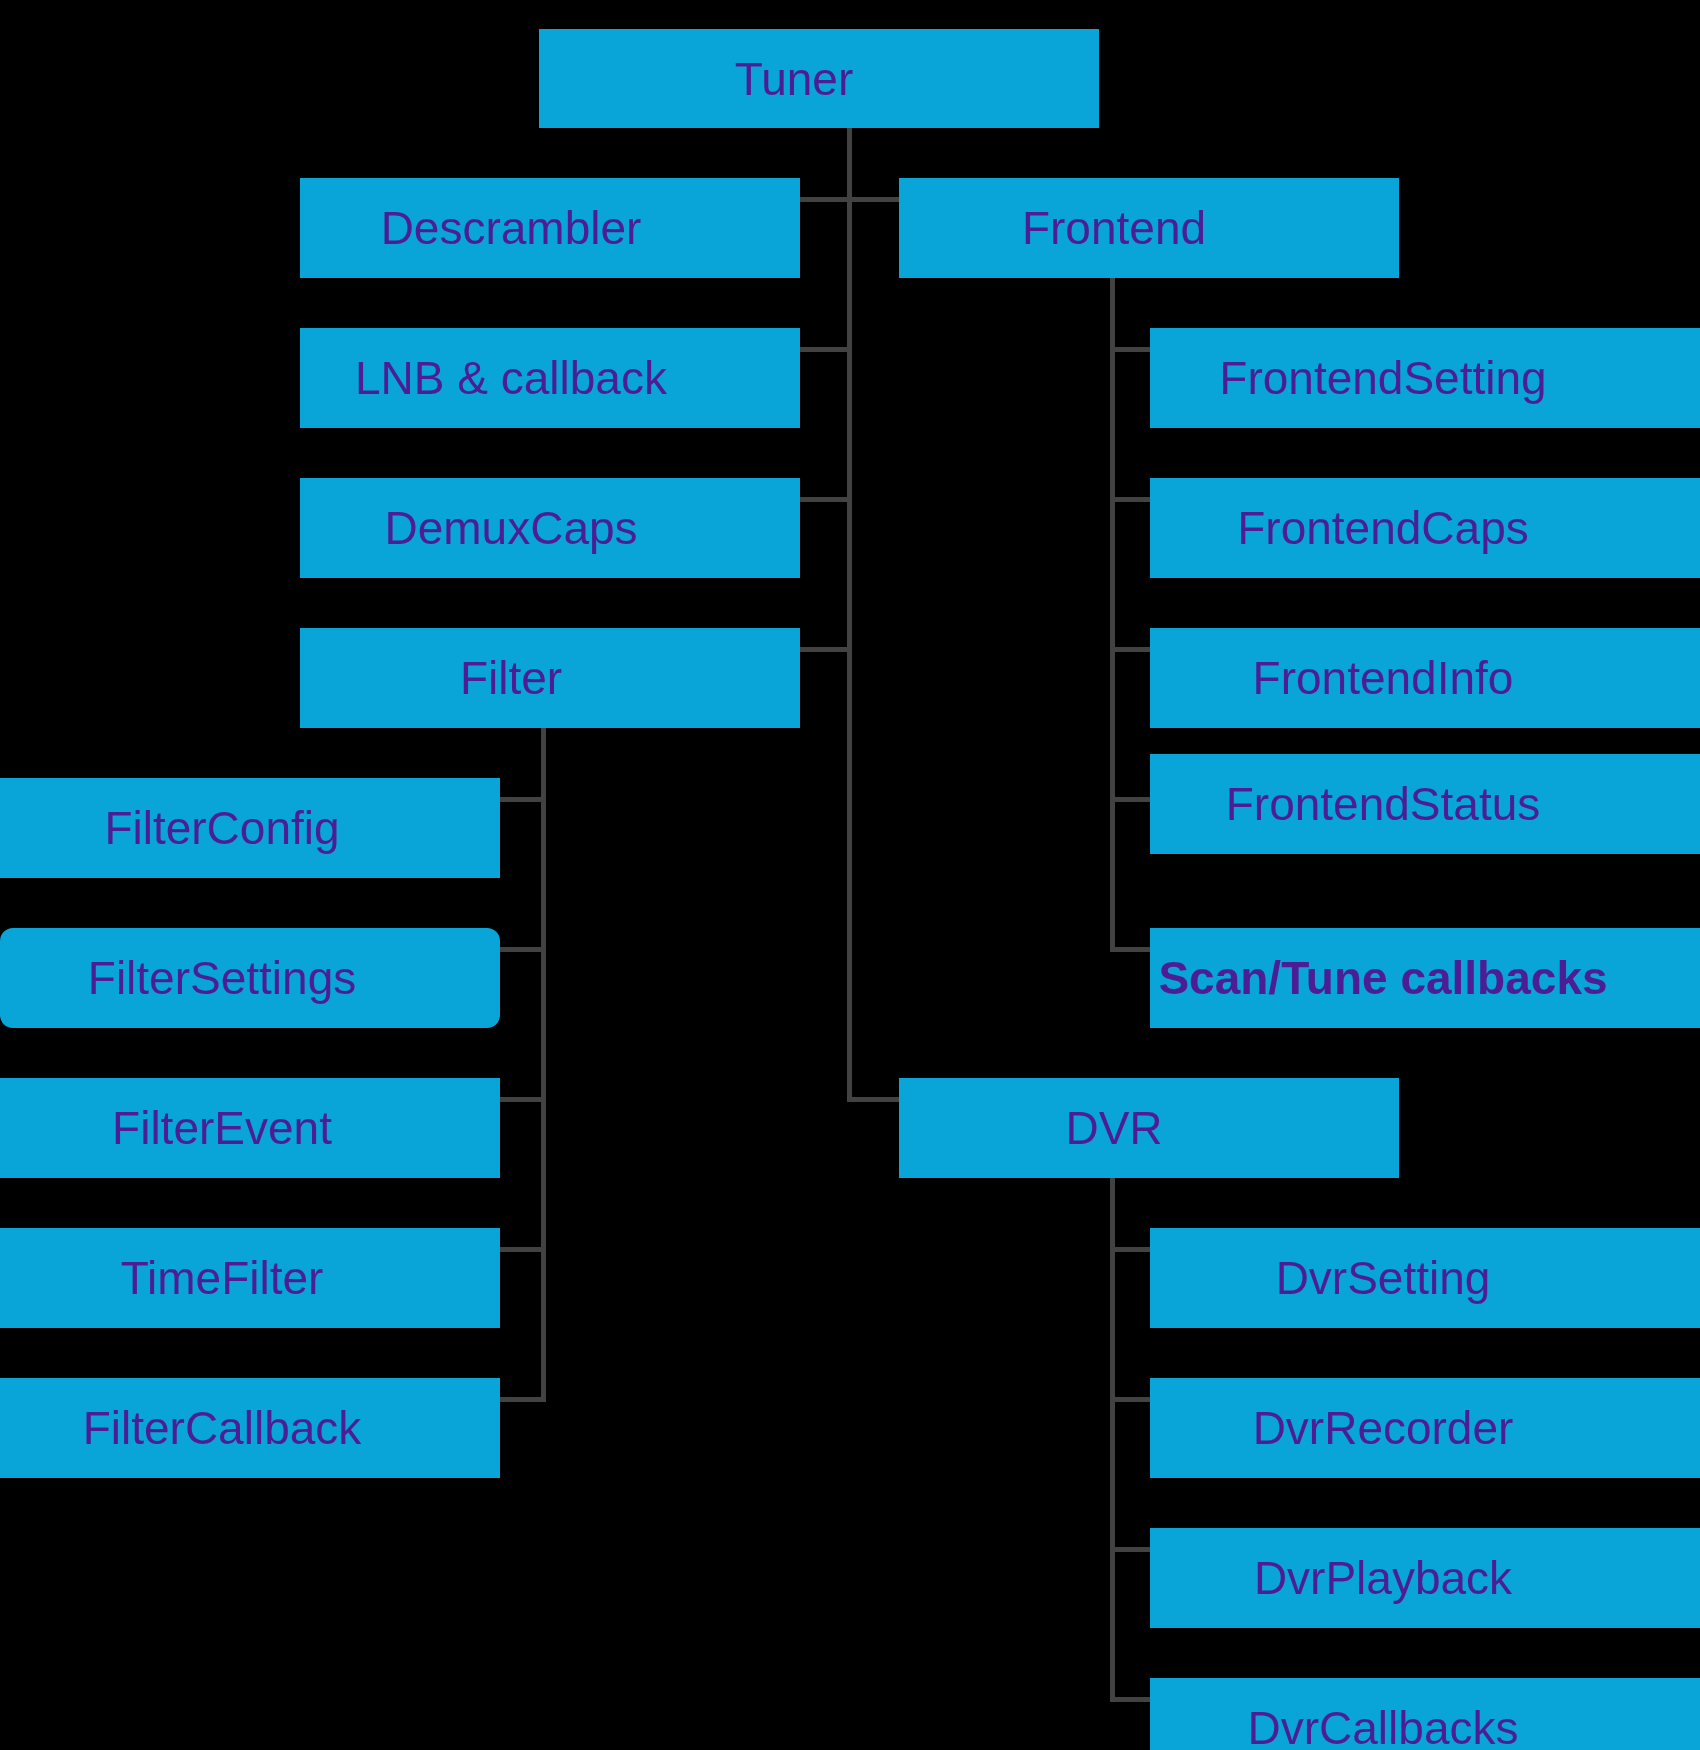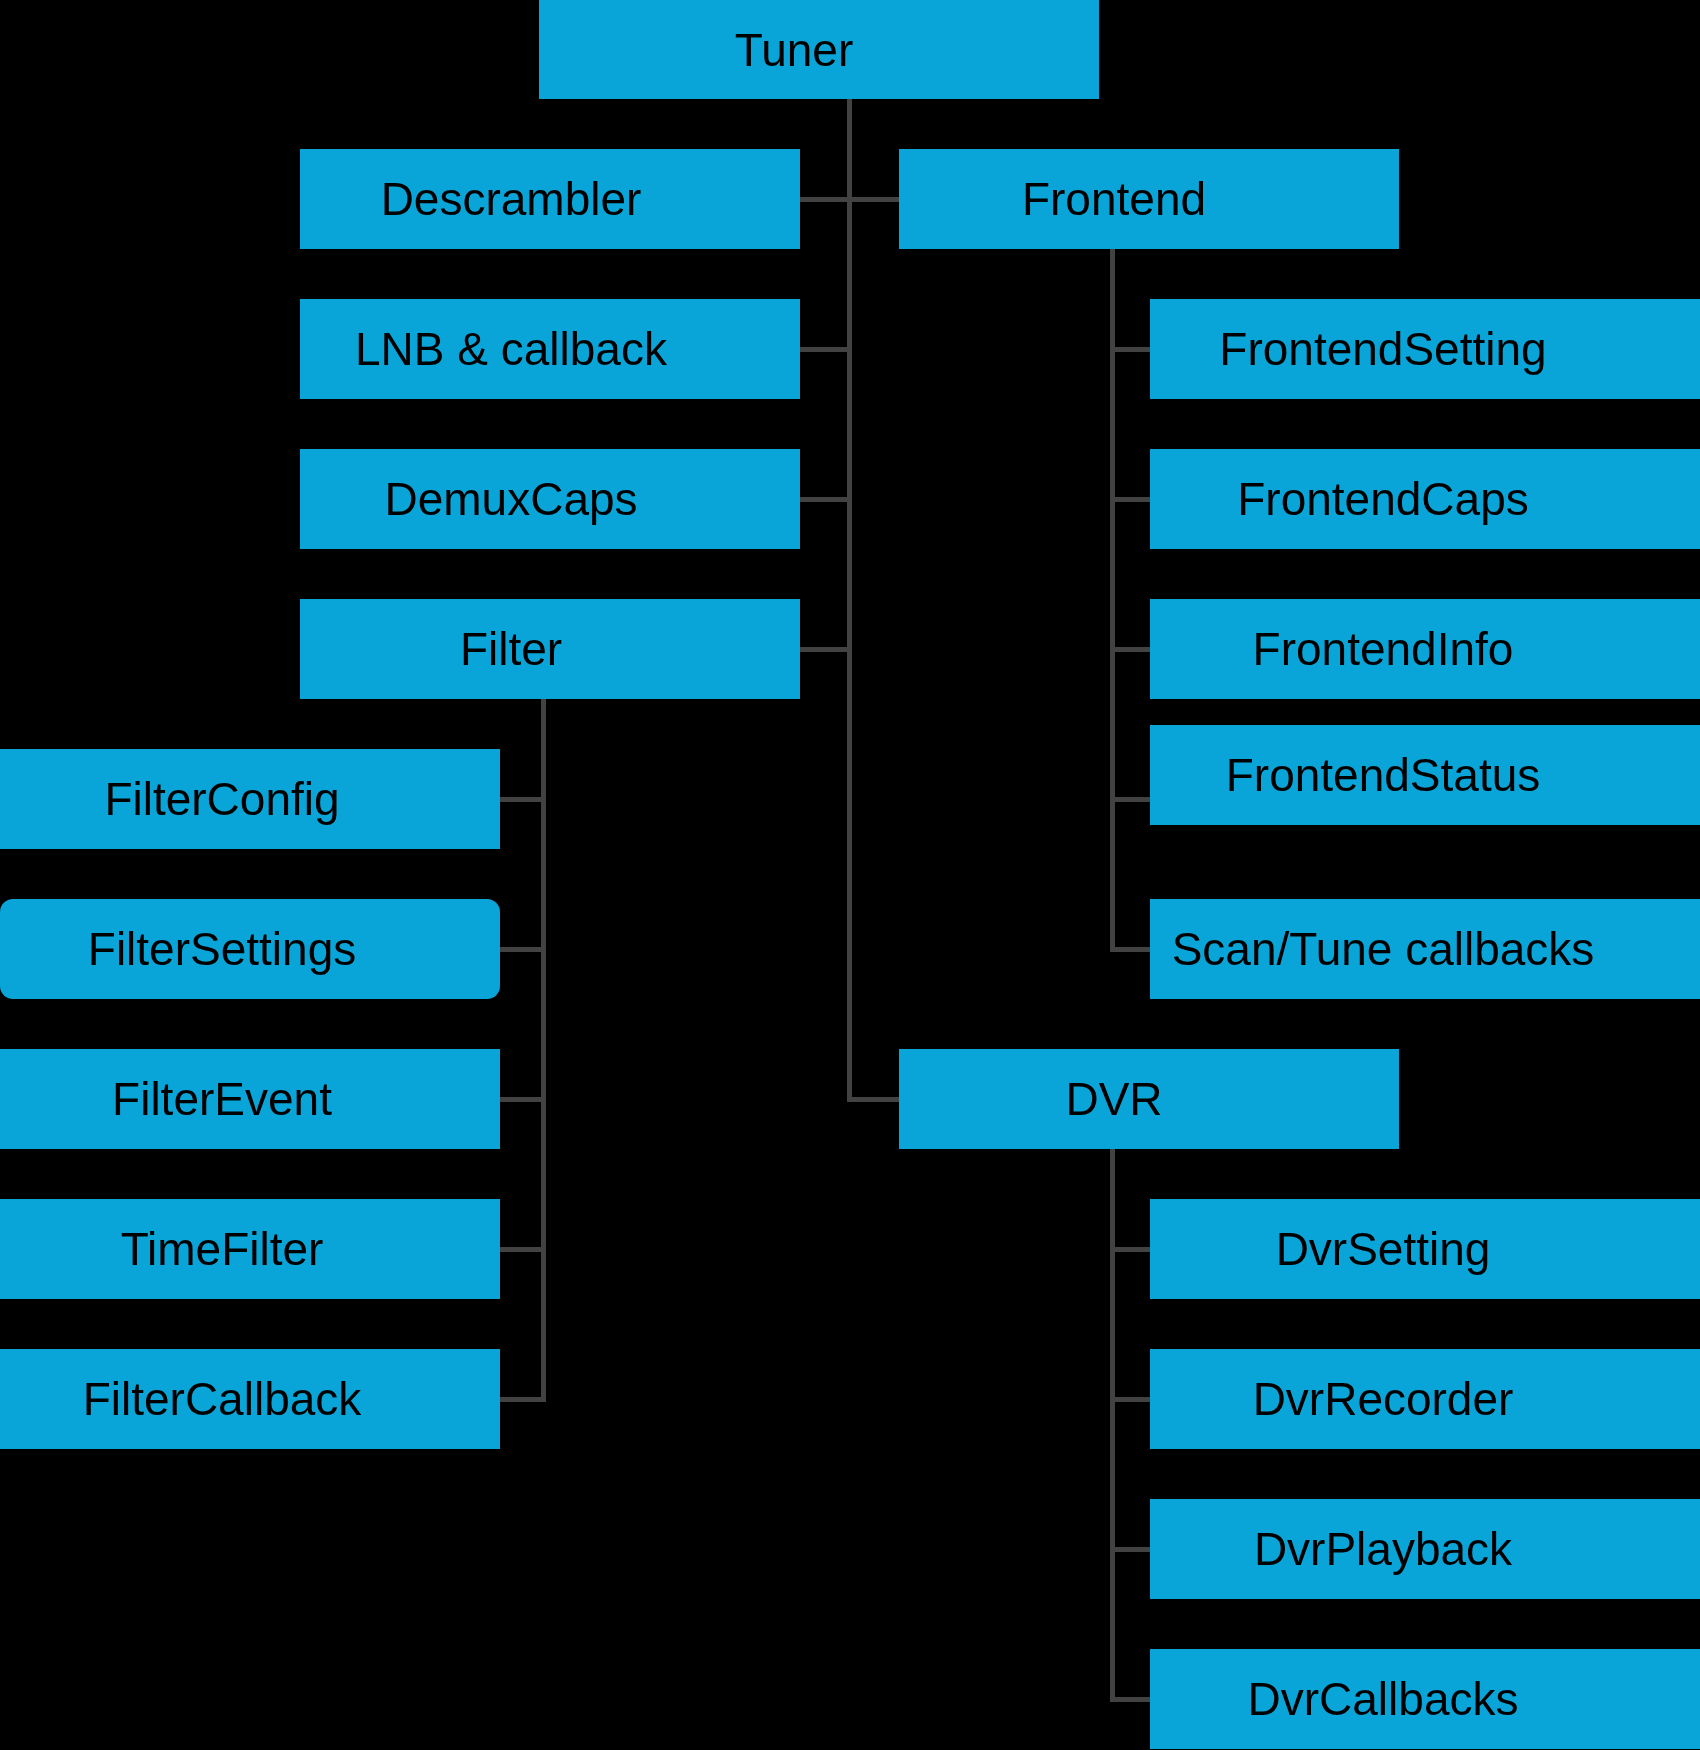--- a/index.html
+++ b/index.html
@@ -7,29 +7,30 @@
     position: relative;
     width: 1700px;
     height: 1750px;
     background: #000;
     overflow: hidden;
     font-family: "Liberation Sans", sans-serif;
   }
   .node {
     position: absolute;
     background: #0aa5d8;
-    color: #000000;
+    color: #4c1d95;
     height: 100px;
     display: flex;
     align-items: center;
     justify-content: center;
     box-sizing: border-box;
     font-size: 46px;
     font-weight: 400;
     white-space: nowrap;
+    margin-top: 29px;
   }
   .vline, .hline { position: absolute; background: #424242; }
   .vline { width: 5px; }
   .hline { height: 5px; }
 
   
   .colA { left: 0px;    width: 500px; padding-right: 56px; }
   .colB { left: 300px;  width: 500px; padding-right: 78px; }
   .colC { left: 899px;  width: 500px; padding-right: 70px; }
   .colD { left: 1150px; width: 550px; padding-right: 84px; }
@@ -39,21 +40,21 @@
   #n-descrambler      { top: 149px; }
   #n-lnb              { top: 299px; }
   #n-demux-caps       { top: 449px; }
   #n-filter           { top: 599px; }
   #n-frontend         { top: 149px; }
   #n-dvr              { top: 1049px; }
   #n-frontend-setting { top: 299px; }
   #n-frontend-caps    { top: 449px; }
   #n-frontend-info    { top: 599px; }
   #n-frontend-status  { top: 725px; }
-  #n-scan-tune        { top: 899px; }
+  #n-scan-tune        { top: 899px; font-weight: bold; }
   #n-filter-config    { top: 749px; }
   #n-filter-settings  { top: 899px; border-radius: 13px; }
   #n-filter-event     { top: 1049px; }
   #n-time-filter      { top: 1199px; }
   #n-filter-callback  { top: 1349px; }
   #n-dvr-setting      { top: 1199px; }
   #n-dvr-recorder     { top: 1349px; }
   #n-dvr-playback     { top: 1499px; }
   #n-dvr-callbacks    { top: 1649px; }
 

